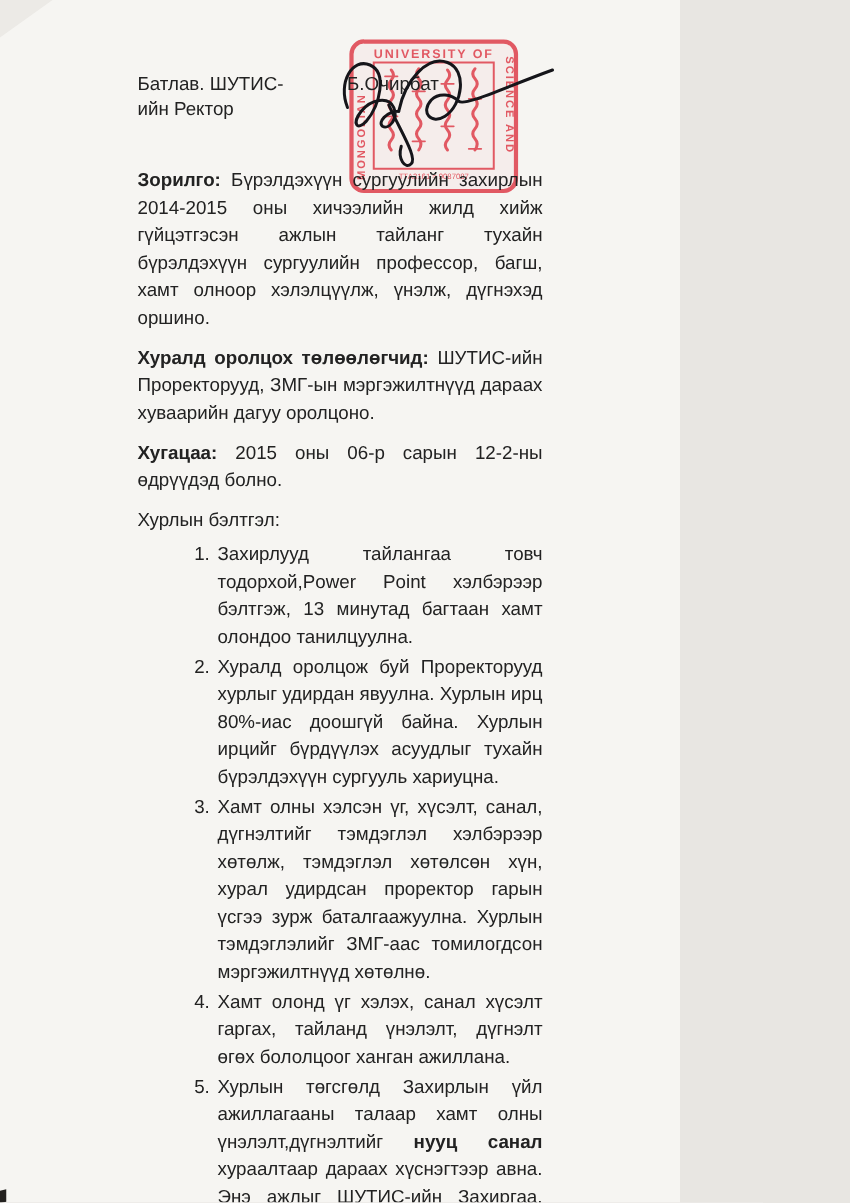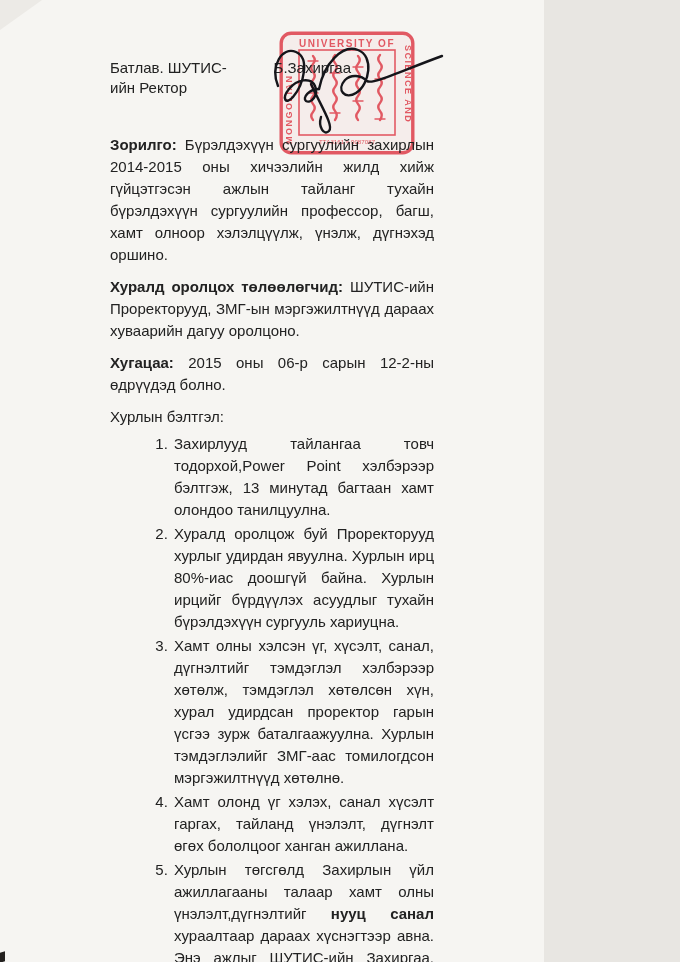--- a/index.html
+++ b/index.html
@@ -65,21 +65,21 @@
   <svg class="signature" width="185" height="95" viewBox="0 0 185 95">
     <g fill="none" stroke="#15151a" stroke-width="2.4" stroke-linecap="round" stroke-linejoin="round">
       <path d="M12 46 C 4 26, 16 6, 30 12 C 44 18, 38 44, 27 57 C 20 65, 15 59, 23 49 C 31 39, 45 37, 49 46 C 53 55, 45 64, 40 61 C 36 58, 43 49, 53 49"></path>
       <path d="M53 49 C 58 24, 76 4, 92 10 C 108 16, 104 44, 90 53 C 79 60, 70 50, 79 40 C 85 34, 95 35, 101 41 C 106 45, 135 31, 176 16"></path>
       <path d="M45 44 C 55 66, 68 86, 63 91 C 58 96, 52 87, 55 77"></path>
     </g>
   </svg>
 
   <div class="approval-row">
     <span>Батлав. ШУТИС-ийн Ректор</span>
-    <span>Б.Захиргаа</span>
+    <span>Б.Очирбат</span>
   </div>
 
   <div class="doc-title">
   </div>
 
   <div class="body-text">
     <p class="para first">
       <b>Зорилго:</b>
       <span>Бүрэлдэхүүн сургуулийн захирлын 2014-2015 оны хичээлийн жилд хийж гүйцэтгэсэн ажлын тайланг тухайн бүрэлдэхүүн сургуулийн профессор, багш, хамт олноор хэлэлцүүлж, үнэлж,  дүгнэхэд оршино.</span>
     </p>

